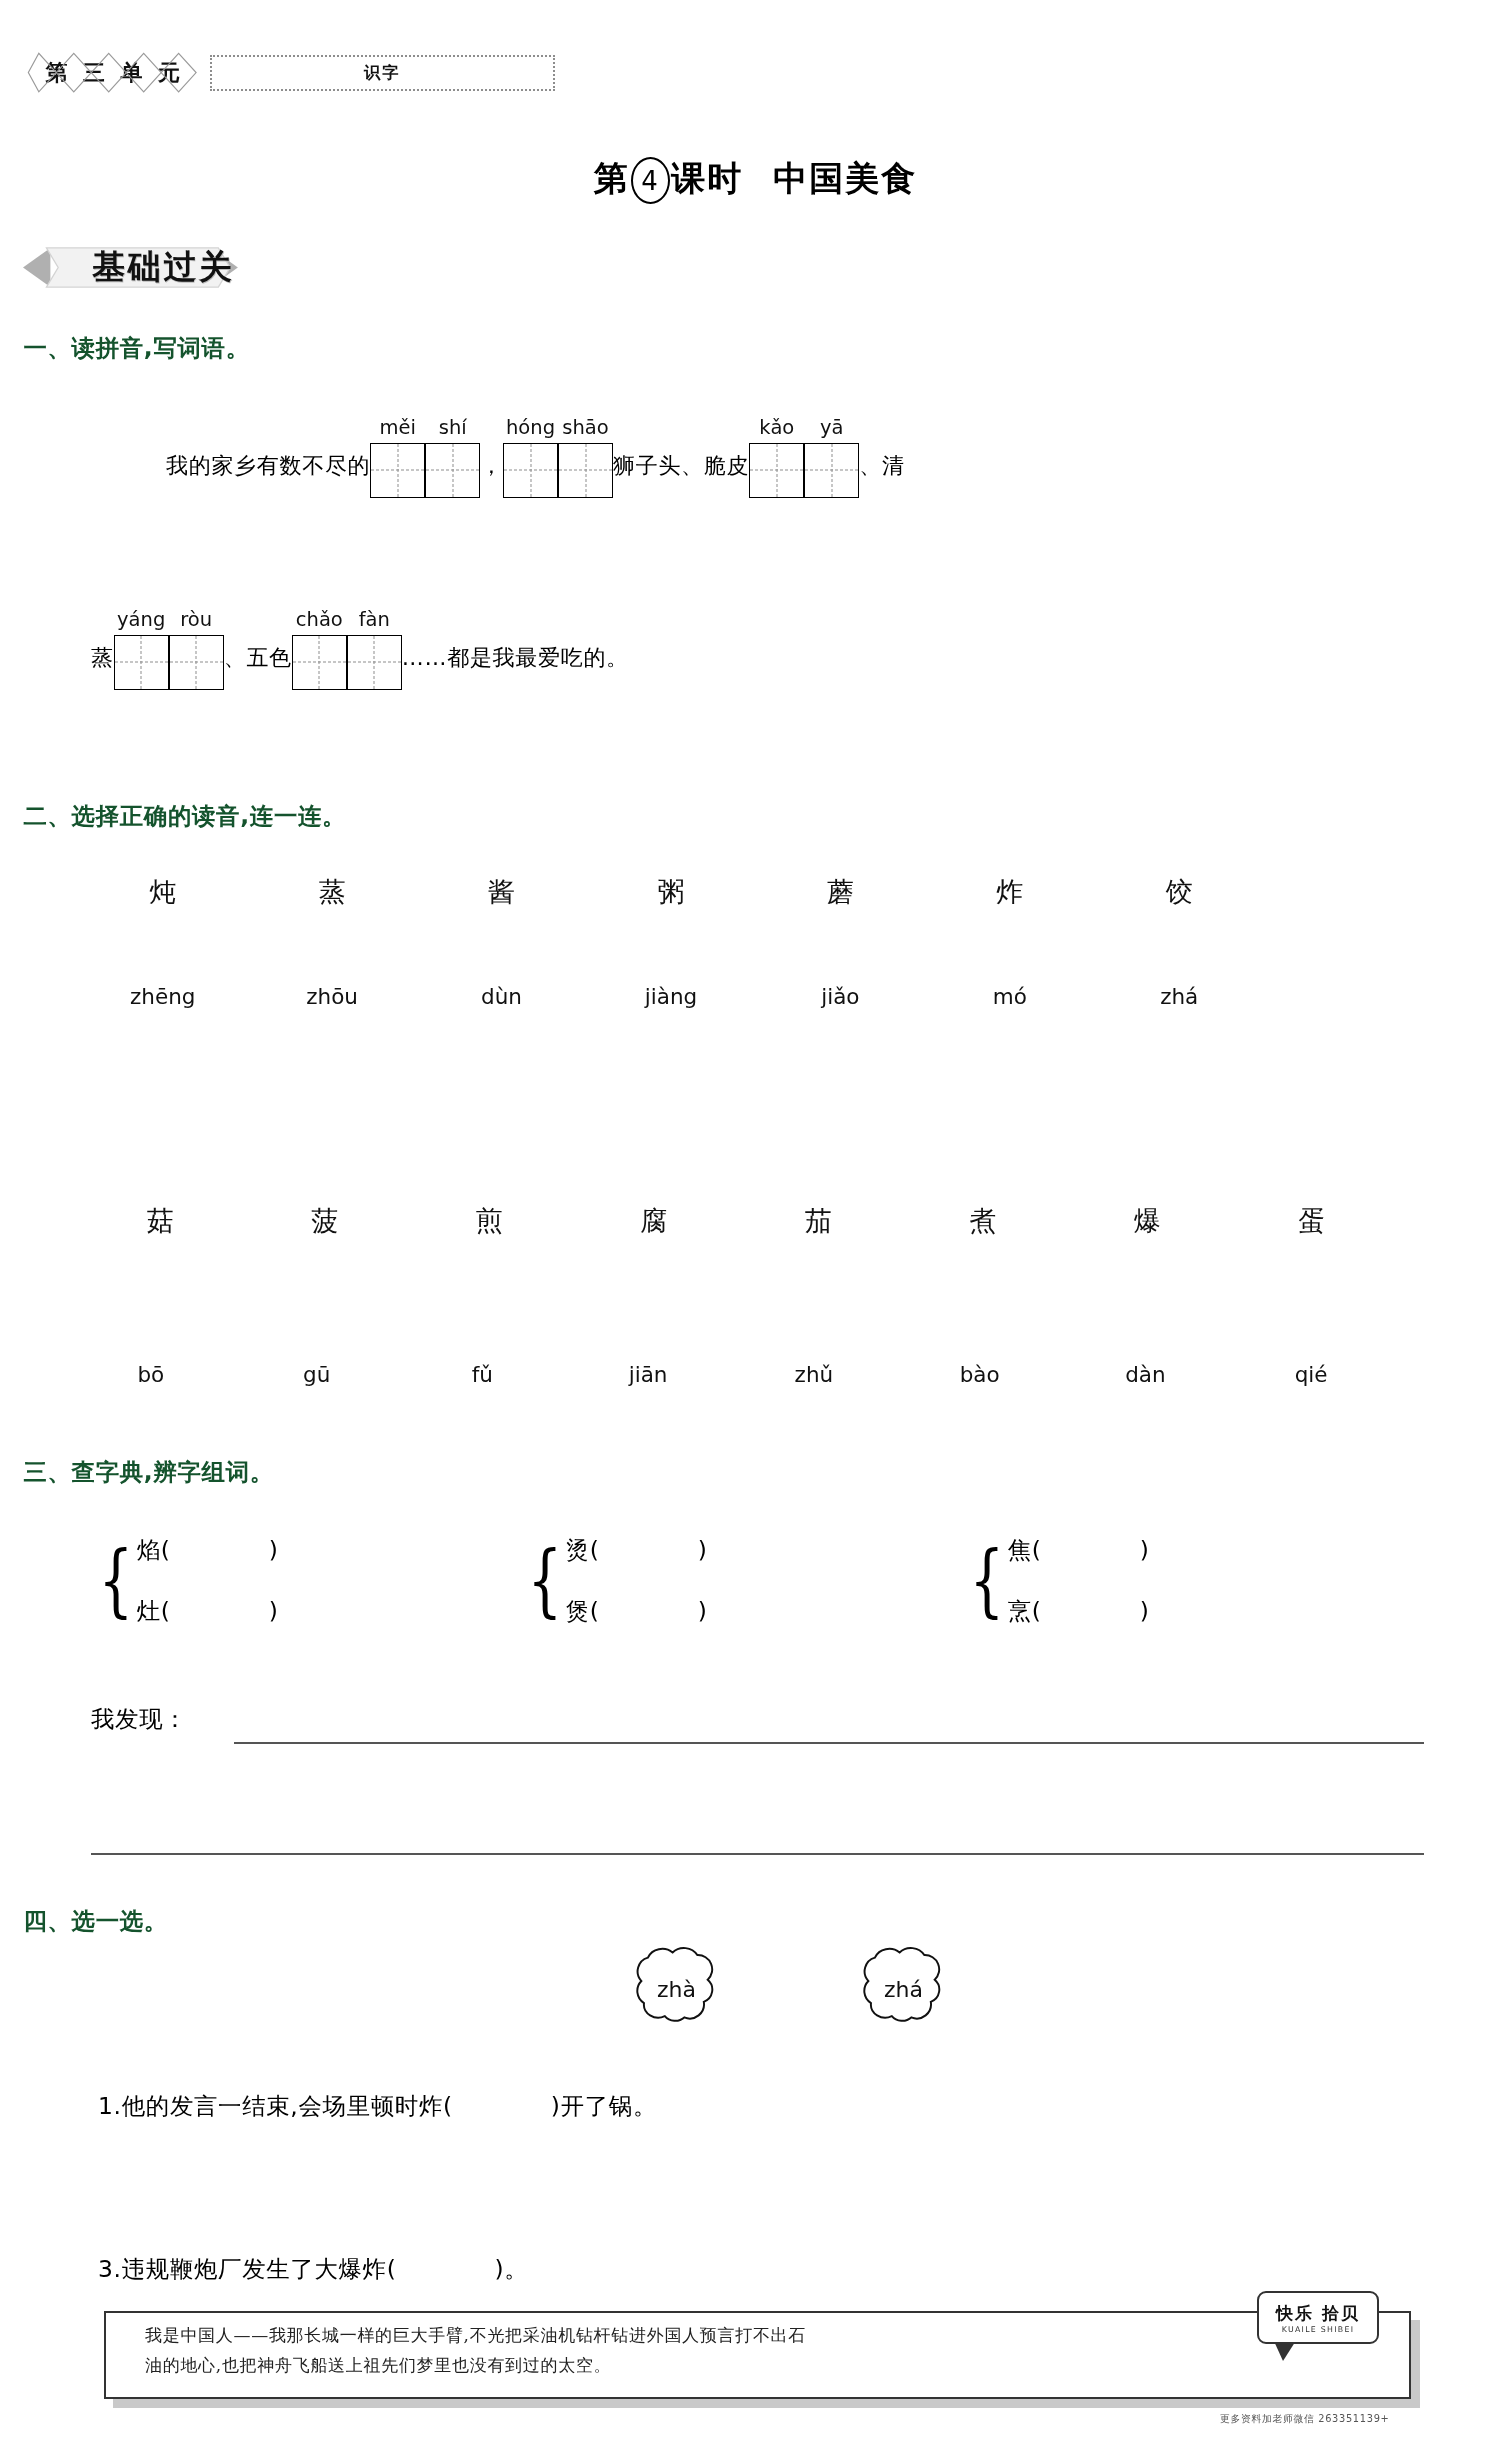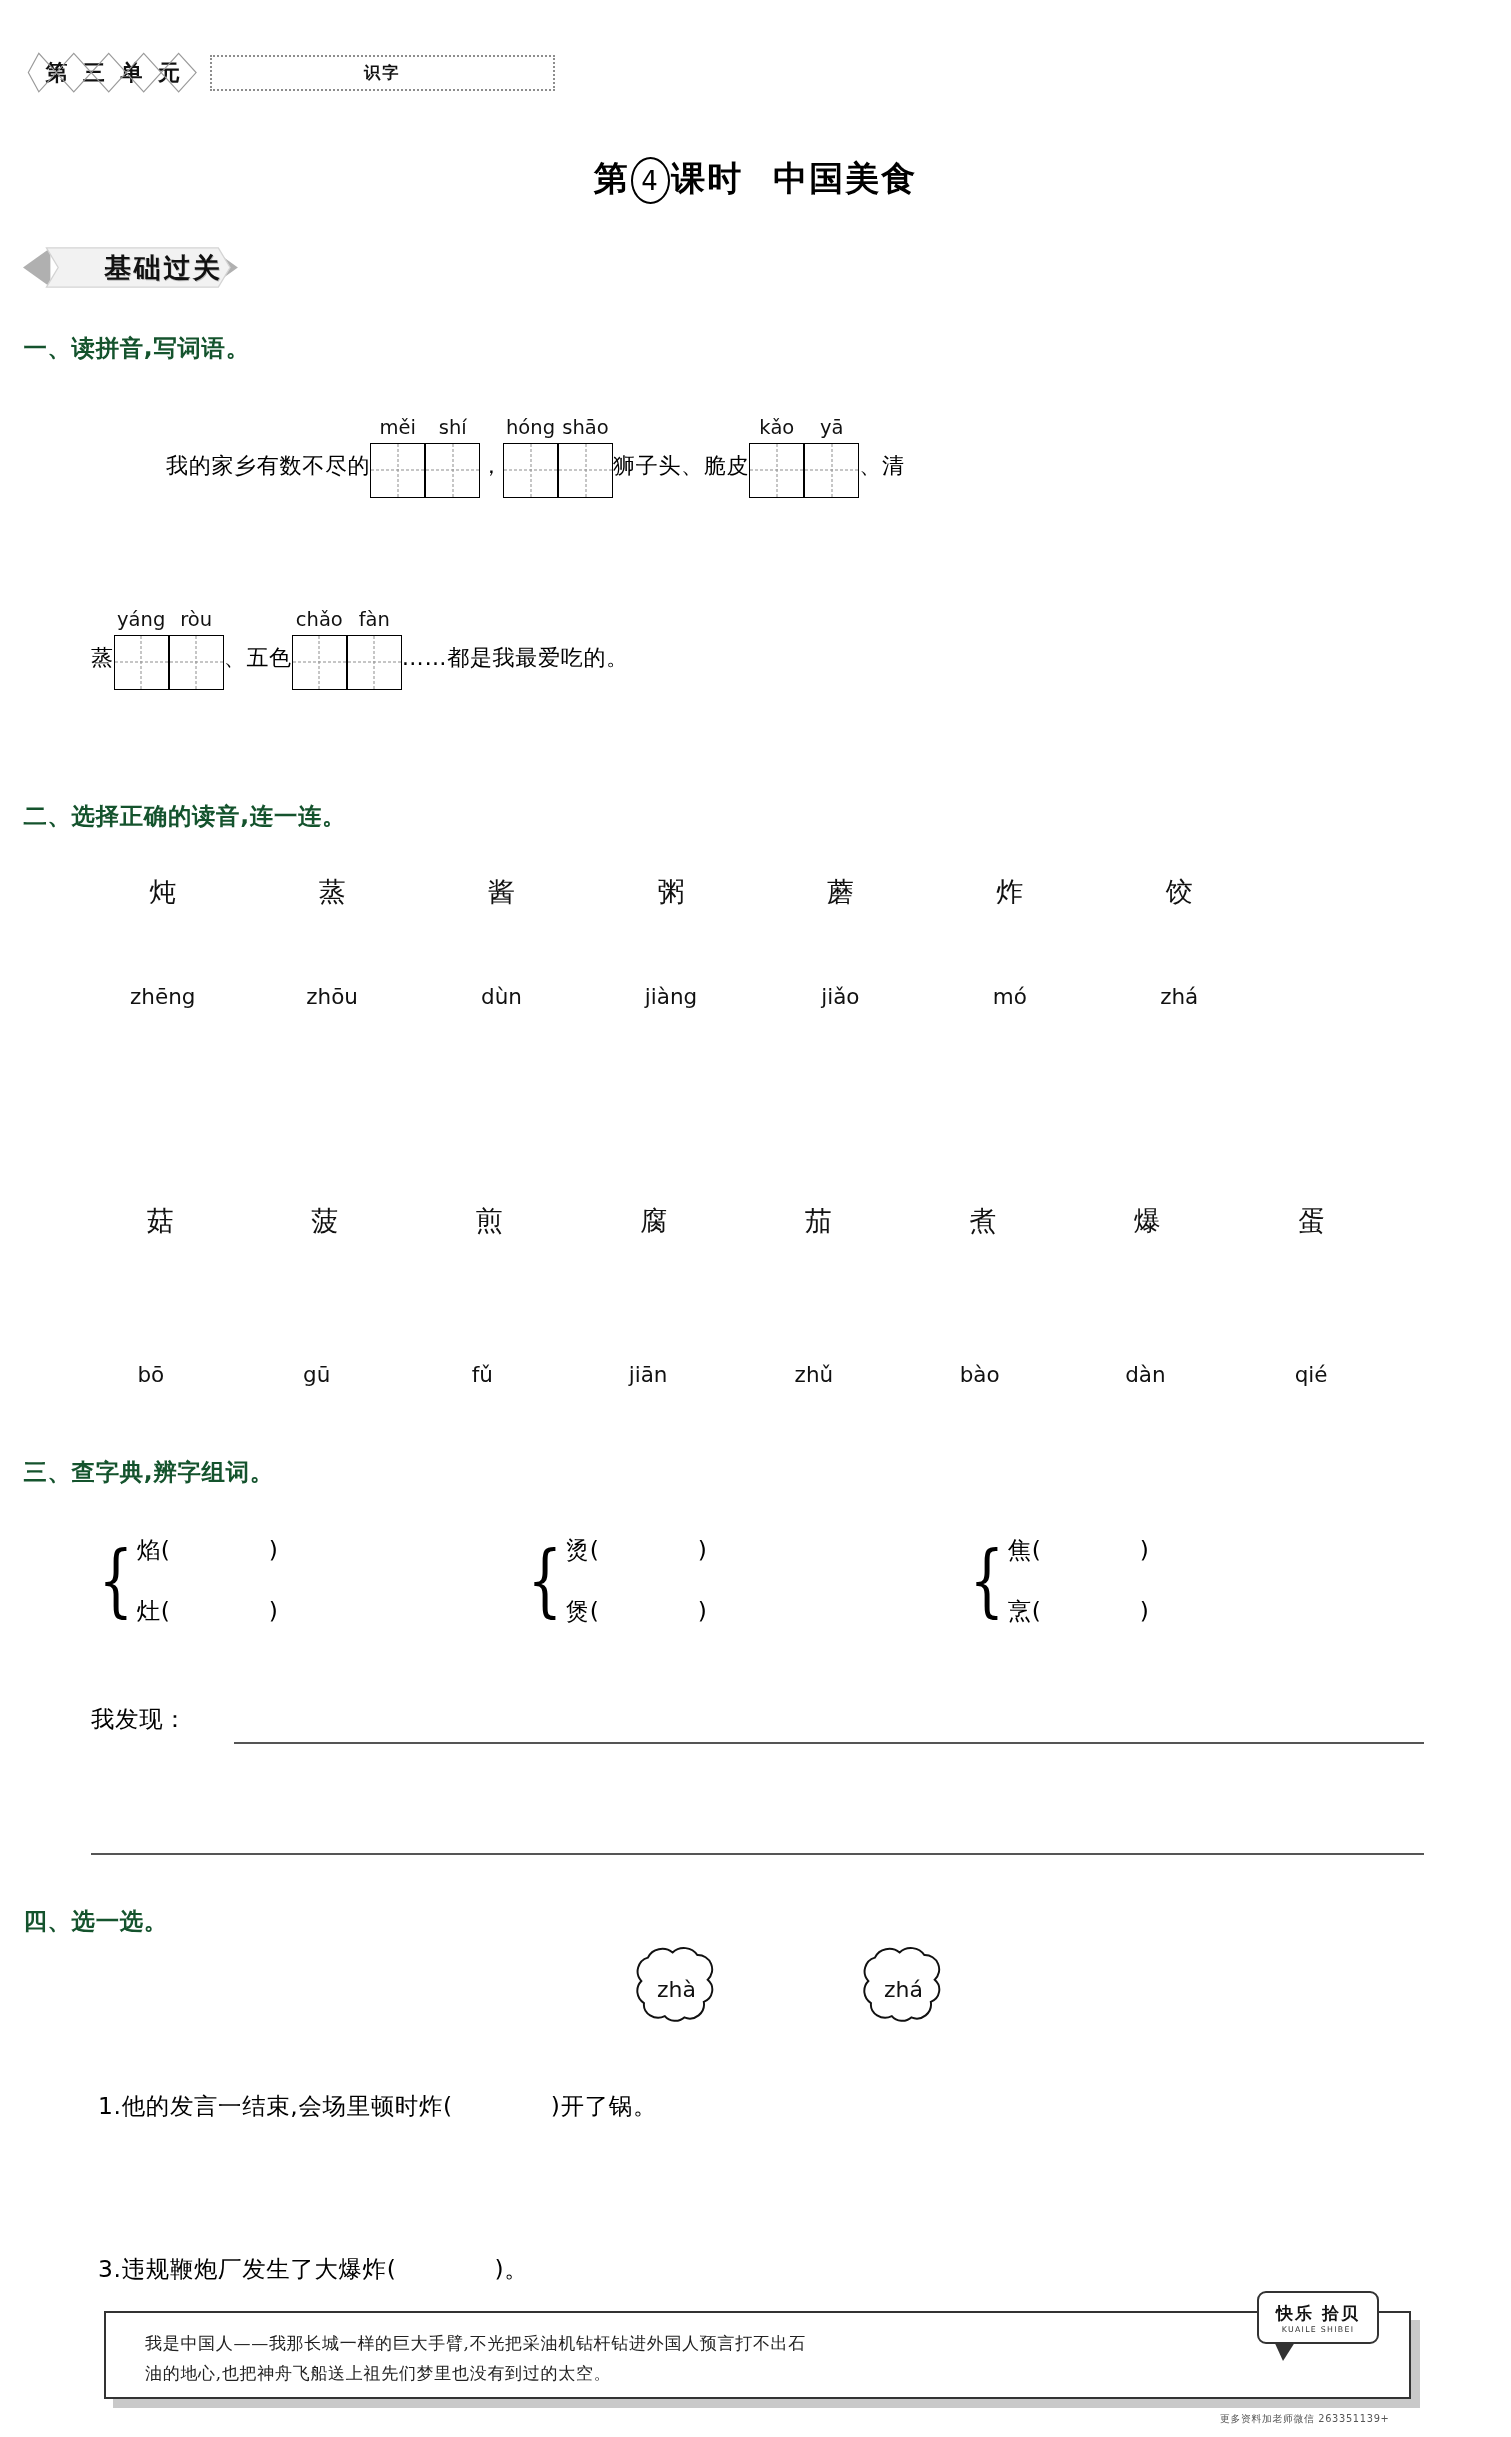--- a/index.html
+++ b/index.html
@@ -49,21 +49,21 @@
   .title .gap { display:inline-block; width:30px; }
 
   
   .banner-wrap { position:absolute; left:23.4px; top:244px; height:47px; }
   .banner {
     position:relative; height:47px; width:280px;
     display:flex; align-items:center; justify-content:center;
   }
   .banner .label {
     position:relative; z-index:3;
-    font-size:27px; font-weight:700; letter-spacing:2.6px; color:#111;
+    font-size:33px; font-weight:700; letter-spacing:2.6px; color:#111;
     text-shadow: 0.7px 0.7px 0 #bbb;
   }
 
   
   .ex-h {
     position:absolute; left:23.4px;
     font-size:23.4px; font-weight:700; letter-spacing:0.7px; color:#14532d;
     white-space:nowrap;
   }
   .tzg-row { display:flex; }
@@ -128,21 +128,21 @@
   
   .foot {
     position:absolute; left:104px; top:2311px; width:1307px; height:88px;
     border:2px solid #333; background:#fff;
   }
   .foot .shadow {
     position:absolute; left:6.5px; top:6.5px; width:1307px; height:88px;
     background:#c9c9c9; z-index:-1;
   }
   .foot .qtxt {
-    padding:16px 78px 0 39px;
+    padding:8px 78px 0 39px;
     font-size:17px; line-height:1.75; color:#222; letter-spacing:0.7px;
     font-family:"DejaVu Serif","Liberation Serif",serif;
   }
   .logo {
     position:absolute; right:30px; top:-22px; width:122px; height:72px;
   }
   .logo .bubble {
     position:absolute; left:0; top:0; width:122px; height:53px;
     background:#fff; border:2px solid #333; border-radius:9px;
     display:flex; flex-direction:column; align-items:center; justify-content:center;

